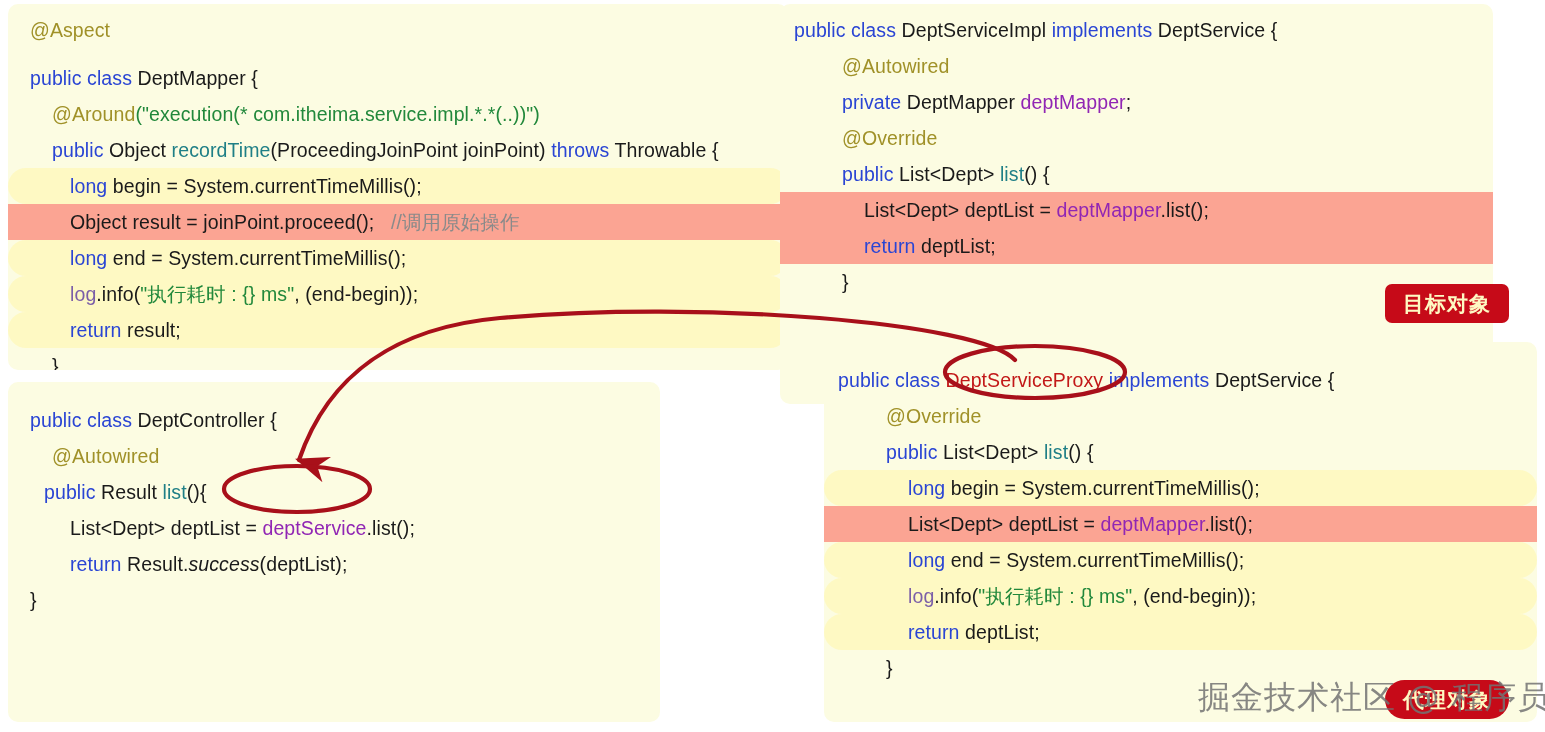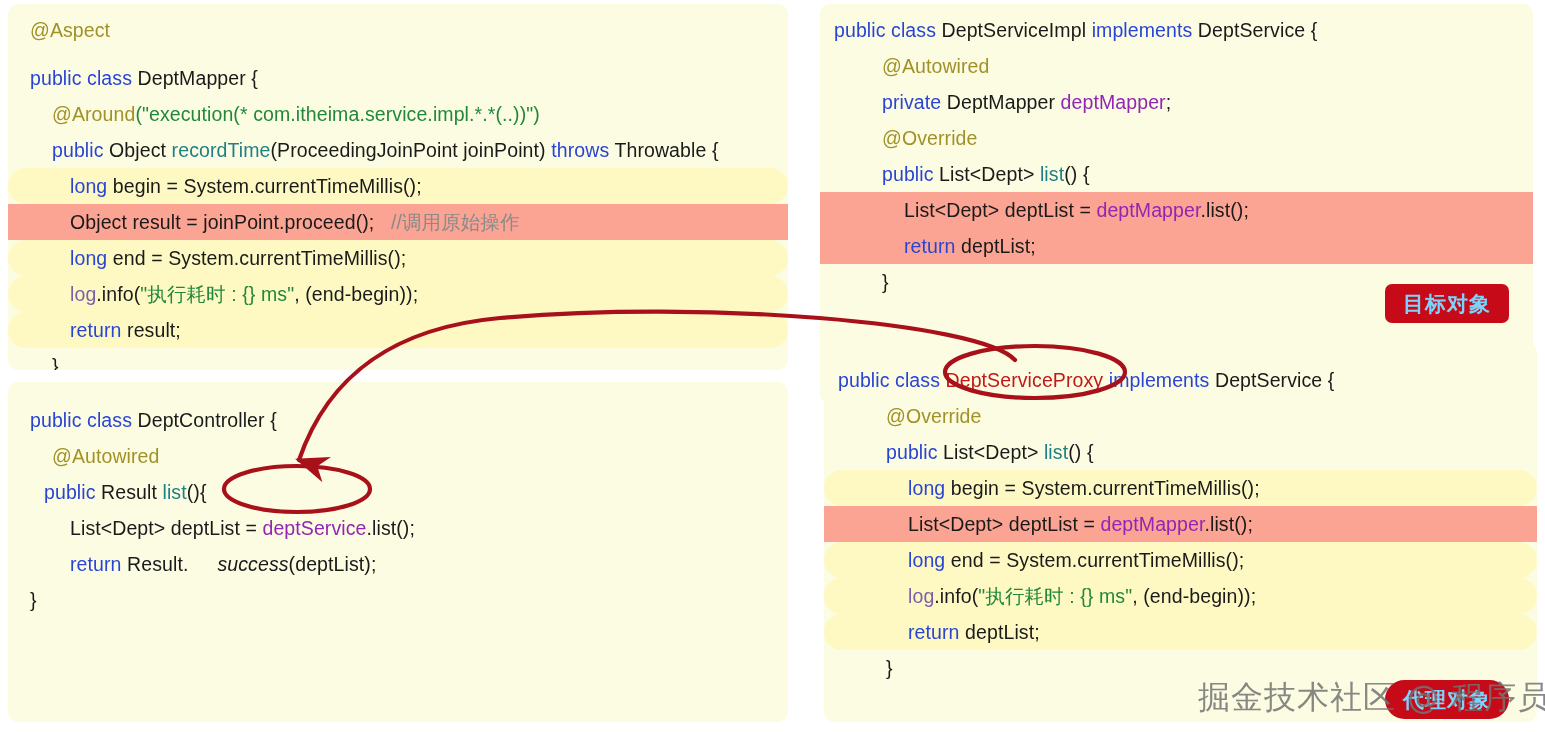--- a/index.html
+++ b/index.html
@@ -49,34 +49,34 @@
 
   
   .kw    { color: #2a45d4; }           
   .ann   { color: #a09128; }           
   .str   { color: #21883b; }           
   .mth   { color: #1f7f86; }           
   .fld   { color: #9126b4; }           
   .pln   { color: #1a1a1a; }
   .cmt   { color: #8a8a8a; }           
   .log   { color: #7b5fa8; }
-  .em    { font-style: italic; margin-left: 29px; }
+  .em    { font-style: italic; }
   .red-id{ color: #c21818; }
 
   
   #panel-aspect     { left: 8px;   top: 4px;   width: 780px; height: 366px; }
-  #panel-controller { left: 8px;   top: 382px; width: 780px; height: 340px; }
-  #panel-impl       { left: 820px; top: 4px;   width: 713px; height: 400px; }
+  #panel-controller { left: 8px;   top: 382px; width: 652px; height: 340px; }
+  #panel-impl       { left: 780px; top: 4px;   width: 713px; height: 400px; }
   #panel-proxy      { left: 824px; top: 342px; width: 713px; height: 380px; }
 
   
   .badge {
     position: absolute;
     background: #c60a18;
-    color: #7dd3fc;
+    color: #fef9c3;
     font-weight: bold;
     font-size: 21px;
     border-radius: 7px;
     padding: 9px 18px;
     letter-spacing: 1px;
     line-height: 1;
     white-space: nowrap;
   }
   #badge-target { left: 1385px; top: 284px; }
   #badge-proxy  { left: 1385px; top: 680px; border-radius: 22px; }

